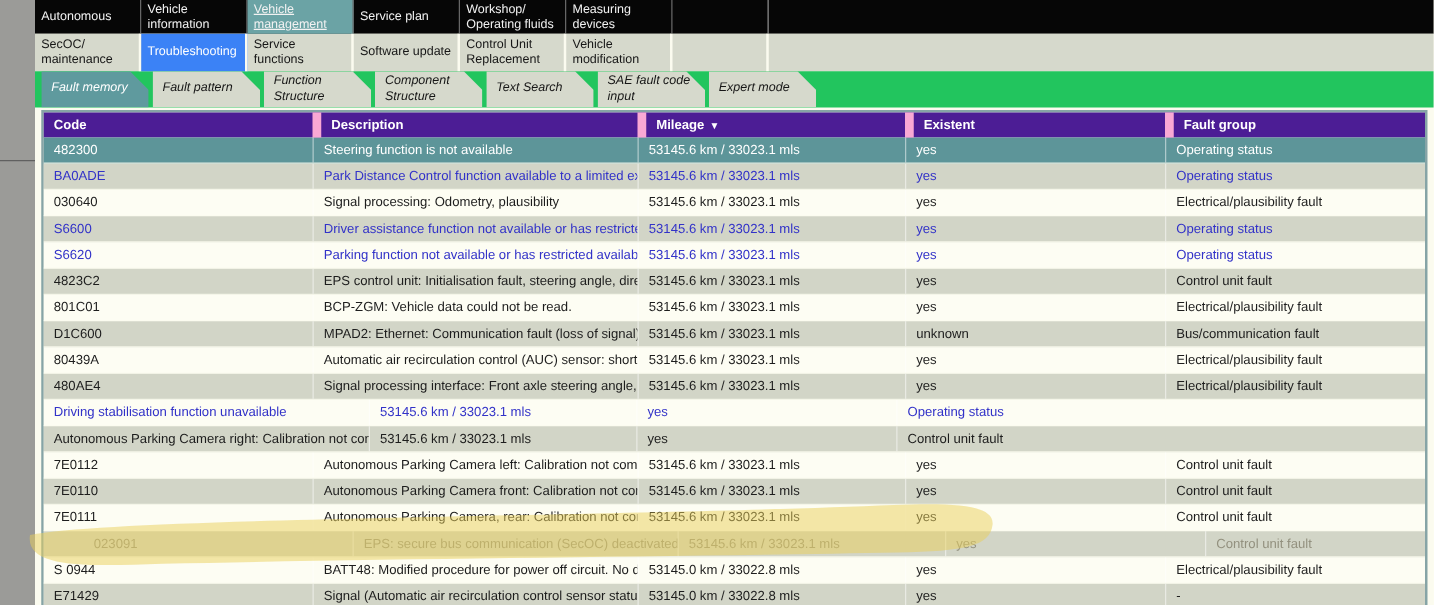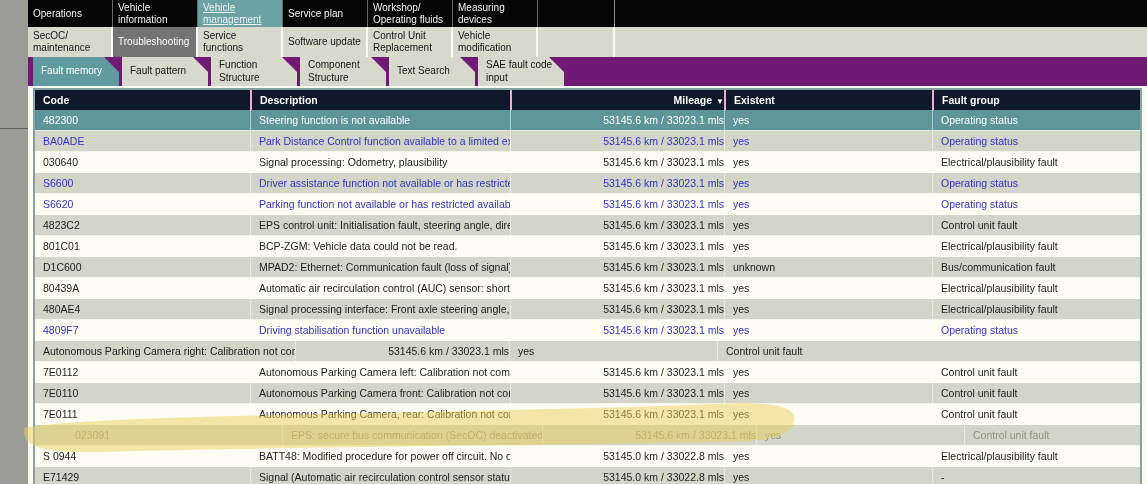--- a/index.html
+++ b/index.html
@@ -22,43 +22,43 @@
   .menu1 .cell.active{background:#6ba3a5;text-decoration:underline;}
   .menu1 .spacer{width:76px;flex:none;border-right:1px solid #8d8d8d;}
 
   
   .menu2{display:flex;height:30px;background:#d6d9cc;}
   .menu2 .cell{
     width:85px;box-sizing:border-box;flex:none;border-right:2px solid #fbfbef;
     color:#161616;font-size:10px;line-height:1.25;display:flex;align-items:center;
     padding:1px 5px;cursor:default;
   }
-  .menu2 .cell.active{background:#737373;color:#fff;}
+  .menu2 .cell.active{background:#3b82f6;color:#fff;}
   .menu2 .spacer{width:75px;flex:none;border-right:2px solid #fbfbef;}
 
   
-  .tabs{display:flex;height:29px;background:#701a75;padding-left:5px;align-items:stretch;}
+  .tabs{display:flex;height:29px;background:#22c55e;padding-left:5px;align-items:stretch;font-style:italic;}
   .tab{
     width:86px;box-sizing:border-box;flex:none;margin-right:3px;
     background:#d6d9cc;color:#161616;font-size:10px;line-height:1.25;
     display:flex;align-items:center;padding:1px 4px 1px 8px;
     clip-path:polygon(0 0,calc(100% - 15px) 0,100% 15px,100% 100%,0 100%);
     cursor:default;
   }
   .tab.active{background:#5f9a9e;color:#fff;}
 
   
   .ftable{
     position:absolute;left:5px;top:88px;width:1105px;
     border:2px solid #86a4a6;background:#fdfdf3;
   }
-  .thead{display:flex;height:20px;background:#0f172a;color:#fff;font-weight:bold;font-size:10.5px;}
-  .thead .hcell{box-sizing:border-box;padding-left:8px;line-height:20px;border-left:2px solid #f9a8d4;overflow:hidden;white-space:nowrap;}
+  .thead{display:flex;height:20px;background:#4c1d95;color:#fff;font-weight:bold;font-size:10.5px;}
+  .thead .hcell{box-sizing:border-box;padding-left:8px;line-height:20px;border-left:7px solid #f9a8d4;overflow:hidden;white-space:nowrap;}
   .thead .hcell:first-child{border-left:none;}
-  .c0{width:215px;flex:none;} .c1{width:260px;flex:none;} .c2{width:214px;flex:none;text-align:right;}
+  .c0{width:215px;flex:none;} .c1{width:260px;flex:none;} .c2{width:214px;flex:none;}
   .c3{width:208px;flex:none;} .c4{width:208px;flex:none;}
   .sort-arrow{font-size:8px;margin-left:4px;}
 
   .tbody .row{display:flex;height:21px;box-sizing:border-box;font-size:10.5px;color:#1d1d1d;
     border-bottom:1px solid rgba(251,251,239,.85);cursor:default;}
   .tbody .row:nth-child(odd){background:#fdfdf3;}
   .tbody .row:nth-child(even){background:#d2d5c7;}
   .tbody .cell{box-sizing:border-box;padding-left:8px;line-height:20px;white-space:nowrap;overflow:hidden;
     border-left:1px solid rgba(255,255,255,.5);}
   .tbody .cell:first-child{border-left:none;}
@@ -72,21 +72,21 @@
 </head>
 <body>
 
 <div class="left-strip">
   <div class="h-line"></div>
 </div>
 
 <div class="content">
 
   <div class="menu1">
-  <div class="cell normal">Operations</div>
+  <div class="cell normal">Autonomous</div>
 
   <div class="cell normal">Vehicle information</div>
 
   <div class="cell active">Vehicle management</div>
 
   <div class="cell normal">Service plan</div>
 
   <div class="cell normal">Workshop/ Operating fluids</div>
 
   <div class="cell normal">Measuring devices</div>
@@ -114,20 +114,21 @@
   <div class="tab normal">Fault pattern</div>
 
   <div class="tab normal">Function Structure</div>
 
   <div class="tab normal">Component Structure</div>
 
   <div class="tab normal">Text Search</div>
 
   <div class="tab normal">SAE fault code input</div>
 
+  <div class="tab normal">Expert mode</div>
 </div>
 
   <div class="ftable">
     <div class="thead">
       <div class="hcell c0">Code</div>
       <div class="hcell c1">Description</div>
       <div class="hcell c2">
         <span>Mileage</span><span class="sort-arrow">▼</span>
       </div>
       <div class="hcell c3">Existent</div>
@@ -208,21 +209,20 @@
 
   <div class="row normal">
     <div class="cell c0">480AE4</div>
     <div class="cell c1">Signal processing interface: Front axle steering angle, signal implausib</div>
     <div class="cell c2">53145.6 km / 33023.1 mls</div>
     <div class="cell c3">yes</div>
     <div class="cell c4">Electrical/plausibility fault</div>
   </div>
 
   <div class="row link">
-    <div class="cell c0">4809F7</div>
     <div class="cell c1">Driving stabilisation function unavailable</div>
     <div class="cell c2">53145.6 km / 33023.1 mls</div>
     <div class="cell c3">yes</div>
     <div class="cell c4">Operating status</div>
   </div>
 
   <div class="row normal">
     <div class="cell c1">Autonomous Parking Camera right: Calibration not completed</div>
     <div class="cell c2">53145.6 km / 33023.1 mls</div>
     <div class="cell c3">yes</div>

